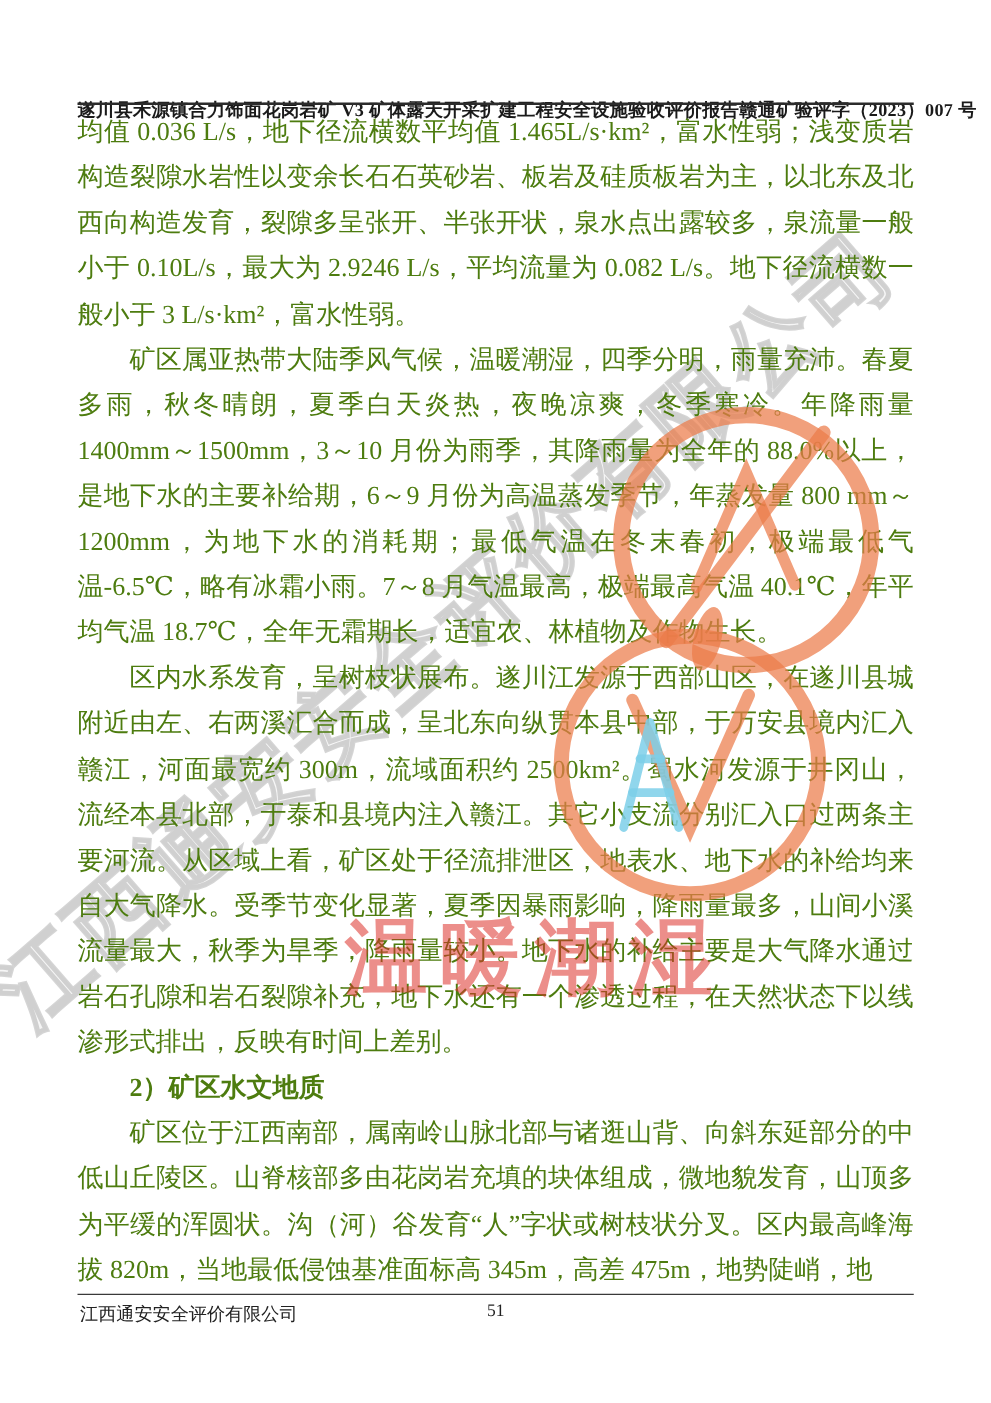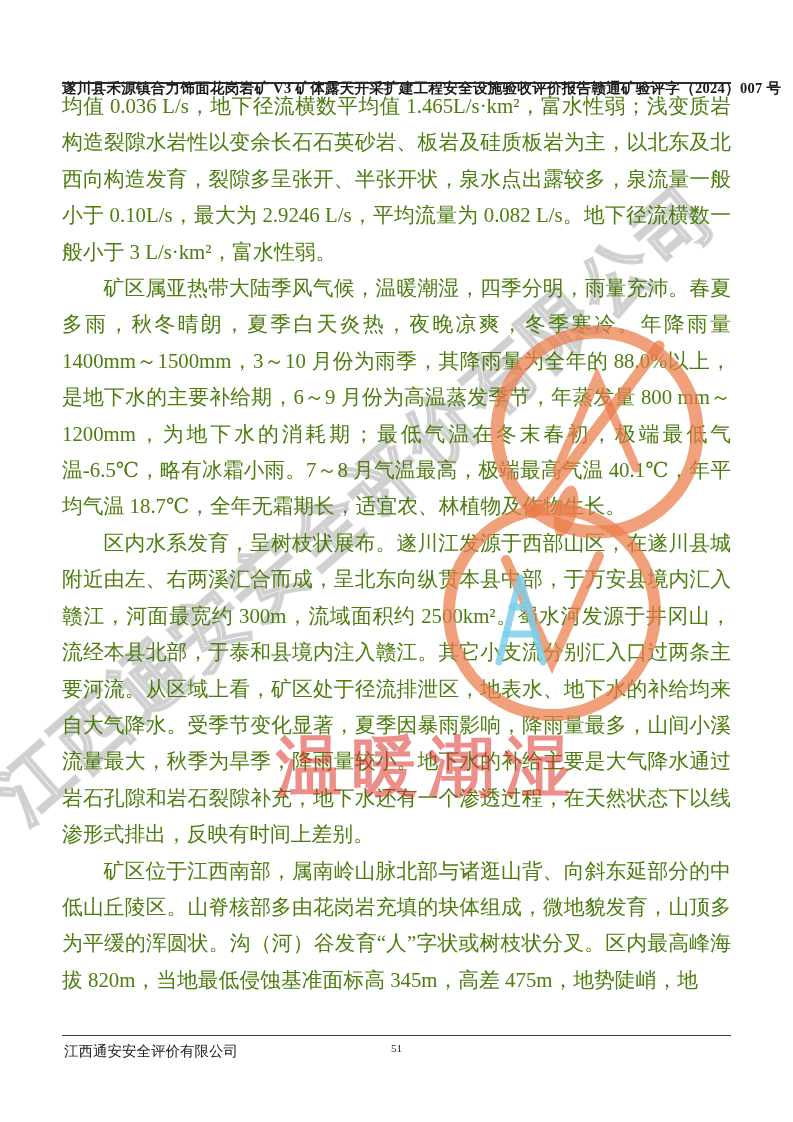--- a/index.html
+++ b/index.html
@@ -32,21 +32,21 @@
   
   .footer-rule{
     position:absolute;top:1035px;left:62px;width:669px;height:0;
     border-top:1.5px solid #3a3a3a;
   }
   .footer-company{
     position:absolute;top:1042px;left:64px;font-size:14.5px;color:#222;
   }
   .footer-page{
     position:absolute;top:1042px;left:62px;width:669px;text-align:center;
-    font-size:11px;color:#222;
+    font-size:14px;color:#222;
   }
   
   .wm{position:absolute;pointer-events:none;user-select:none;}
   .wm-diagonal{
     left:8px;top:758px;z-index:1;white-space:nowrap;
     font-size:72px;font-weight:bold;letter-spacing:5px;
     color:rgba(170,170,170,0.10);
     -webkit-text-stroke:2px rgba(155,155,155,0.42);
     transform:rotate(-41deg);transform-origin:0 50%;
   }
@@ -59,28 +59,29 @@
 </style>
 </head>
 <body>
 
 <div class="page">
 
   <div class="wm wm-diagonal">江西通安安全评价有限公司</div>
 
   <div class="header">
     <span>遂川县禾源镇合力饰面花岗岩矿 V3 矿体露天开采扩建工程安全设施验收评价报告</span>
-    <span>赣通矿验评字（2024）007 号</span>
+    <span>赣通矿验评字（2023）007 号</span>
   </div>
   <div class="header-rule"></div>
 
   <div class="doc-body">
     <p>均值 0.036 L/s，地下径流横数平均值 1.465L/s·km²，富水性弱；浅变质岩构造裂隙水岩性以变余长石石英砂岩、板岩及硅质板岩为主，以北东及北西向构造发育，裂隙多呈张开、半张开状，泉水点出露较多，泉流量一般小于 0.10L/s，最大为 2.9246 L/s，平均流量为 0.082 L/s。地下径流横数一般小于 3 L/s·km²，富水性弱。</p>
     <p class="indent">矿区属亚热带大陆季风气候，温暖潮湿，四季分明，雨量充沛。春夏多雨，秋冬晴朗，夏季白天炎热，夜晚凉爽，冬季寒冷。年降雨量 1400mm～1500mm，3～10 月份为雨季，其降雨量为全年的 88.0%以上，是地下水的主要补给期，6～9 月份为高温蒸发季节，年蒸发量 800 mm～1200mm，为地下水的消耗期；最低气温在冬末春初，极端最低气温-6.5℃，略有冰霜小雨。7～8 月气温最高，极端最高气温 40.1℃，年平均气温 18.7℃，全年无霜期长，适宜农、林植物及作物生长。</p>
     <p class="indent">区内水系发育，呈树枝状展布。遂川江发源于西部山区，在遂川县城附近由左、右两溪汇合而成，呈北东向纵贯本县中部，于万安县境内汇入赣江，河面最宽约 300m，流域面积约 2500km²。蜀水河发源于井冈山，流经本县北部，于泰和县境内注入赣江。其它小支流分别汇入口过两条主要河流。从区域上看，矿区处于径流排泄区，地表水、地下水的补给均来自大气降水。受季节变化显著，夏季因暴雨影响，降雨量最多，山间小溪流量最大，秋季为旱季，降雨量较小。地下水的补给主要是大气降水通过岩石孔隙和岩石裂隙补充，地下水还有一个渗透过程，在天然状态下以线渗形式排出，反映有时间上差别。</p>
+    <p class="doc-heading">2）矿区水文地质</p>
     <p class="indent">矿区位于江西南部，属南岭山脉北部与诸逛山背、向斜东延部分的中低山丘陵区。山脊核部多由花岗岩充填的块体组成，微地貌发育，山顶多为平缓的浑圆状。沟（河）谷发育“人”字状或树枝状分叉。区内最高峰海拔 820m，当地最低侵蚀基准面标高 345m，高差 475m，地势陡峭，地</p>
   </div>
 
   <svg class="wm wm-stamps" viewBox="0 0 793 1122" xmlns="http://www.w3.org/2000/svg" aria-hidden="true">
     <g stroke="rgba(236,123,74,0.72)" fill="none" stroke-linecap="round">
       <circle cx="597" cy="432" r="100" stroke-width="13"></circle>
       <path d="M533 513 L659 346" stroke-width="11"></path>
       <path d="M557 470 L597 378 L636 468" stroke-width="9"></path>
     </g>
     <g stroke="rgba(236,123,74,0.72)" fill="none" stroke-linecap="round">

